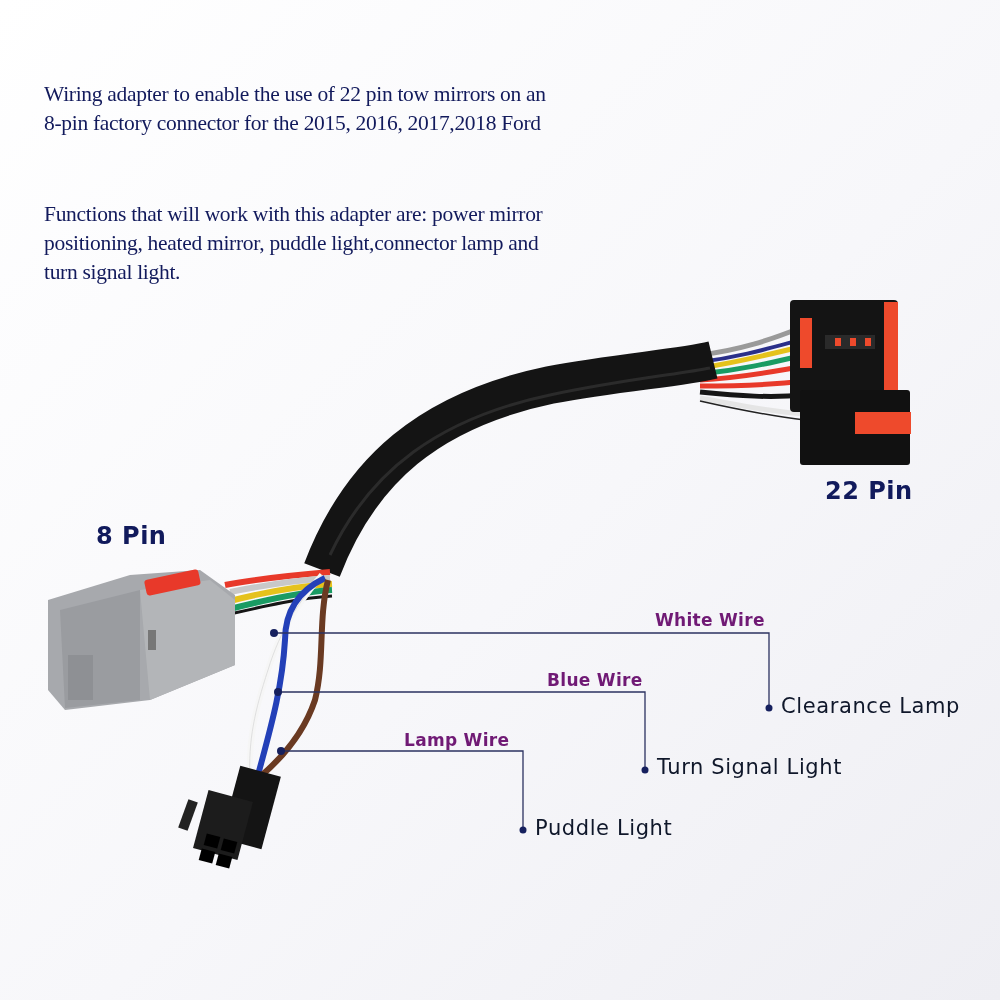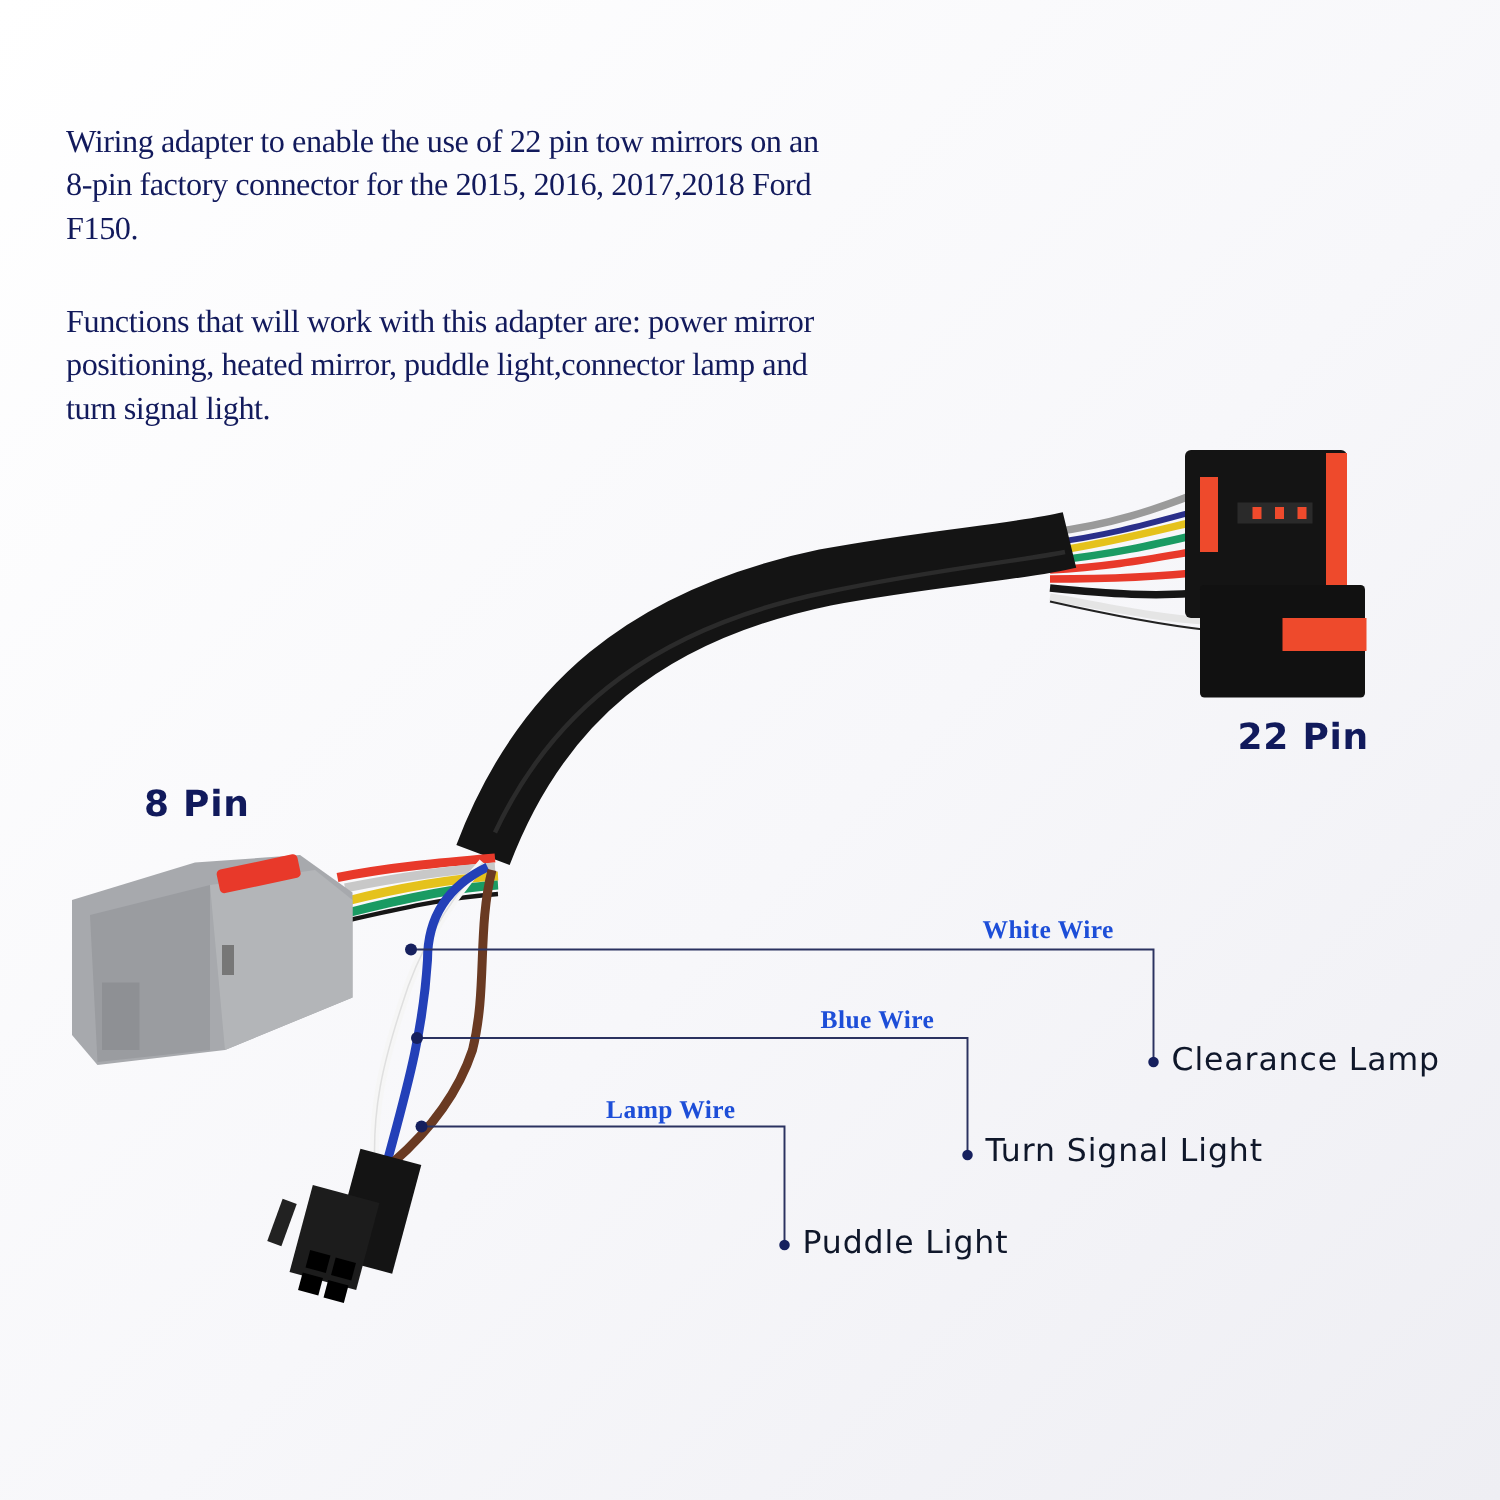--- a/index.html
+++ b/index.html
@@ -16,37 +16,35 @@
     font-family: Liberation Serif, serif;
     letter-spacing: -0.3px;
   }
   #desc1 { top: 80px; }
   #desc2 { top: 200px; }
   .pin-label {
     position: absolute; font-size: 24px; font-weight: bold;
     color: #111a5c; letter-spacing: 0.5px;
   }
   .wire-label {
-    position: absolute; font-size: 17px; font-weight: bold; color: #1d4ed8;
+    position: absolute; font-size: 17px; font-weight: bold; color: #701a75;
     letter-spacing: 0.3px;
-    font-family: Liberation Serif, serif;
   }
   .func-label {
     position: absolute; font-size: 21px; font-weight: normal; color: #0f172a;
     letter-spacing: 0.6px;
   }
   svg.art { position: absolute; left: 0; top: 0; }
 </style>
 </head>
 <body>
 
 <div class="desc" id="desc1">
   <div>Wiring adapter to enable the use of 22 pin tow mirrors on an</div>
   <div>8-pin factory connector for the 2015, 2016, 2017,2018 Ford</div>
-  <div>F150.</div>
 </div>
 <div class="desc" id="desc2">
   <div>Functions that will work with this adapter are: power mirror</div>
   <div>positioning, heated mirror, puddle light,connector lamp and</div>
   <div>turn signal light.</div>
 </div>
 
 <svg class="art" width="1000" height="1000" viewBox="0 0 1000 1000">
 
   <g>

